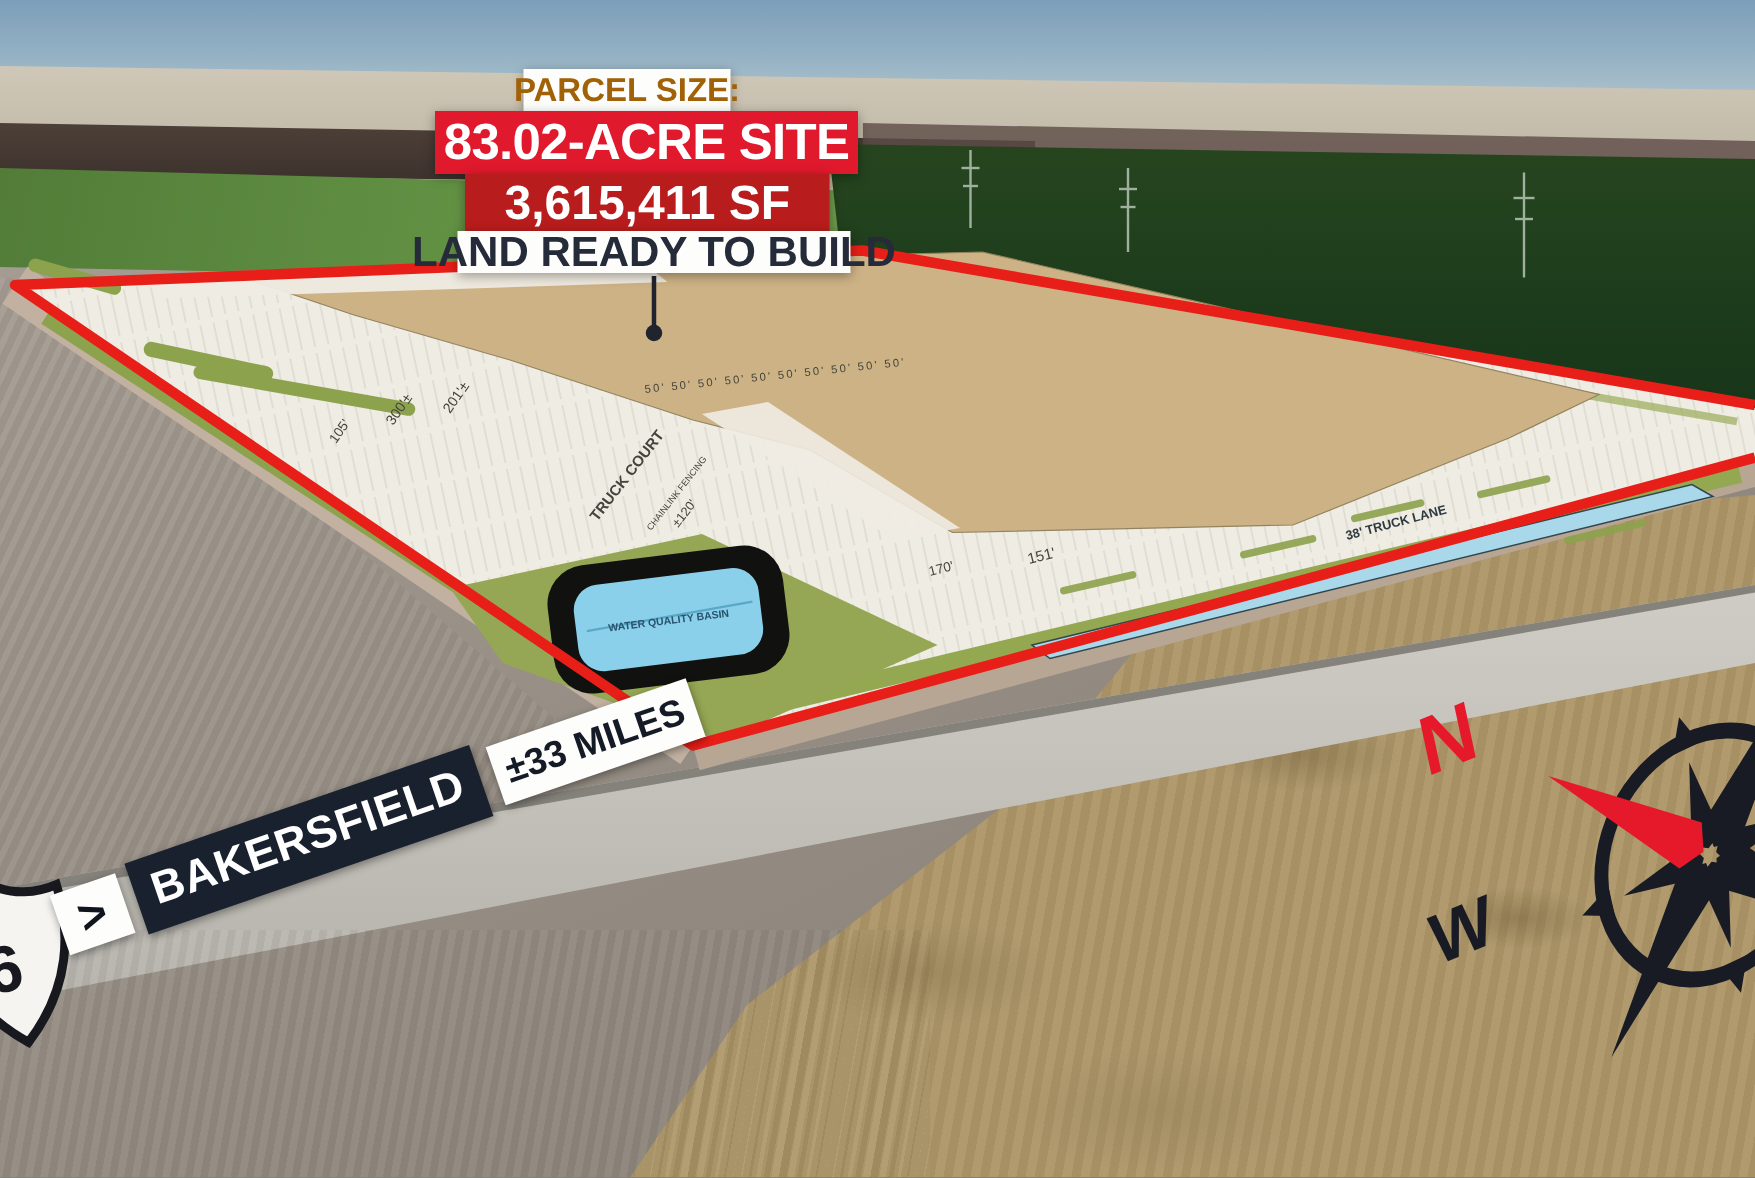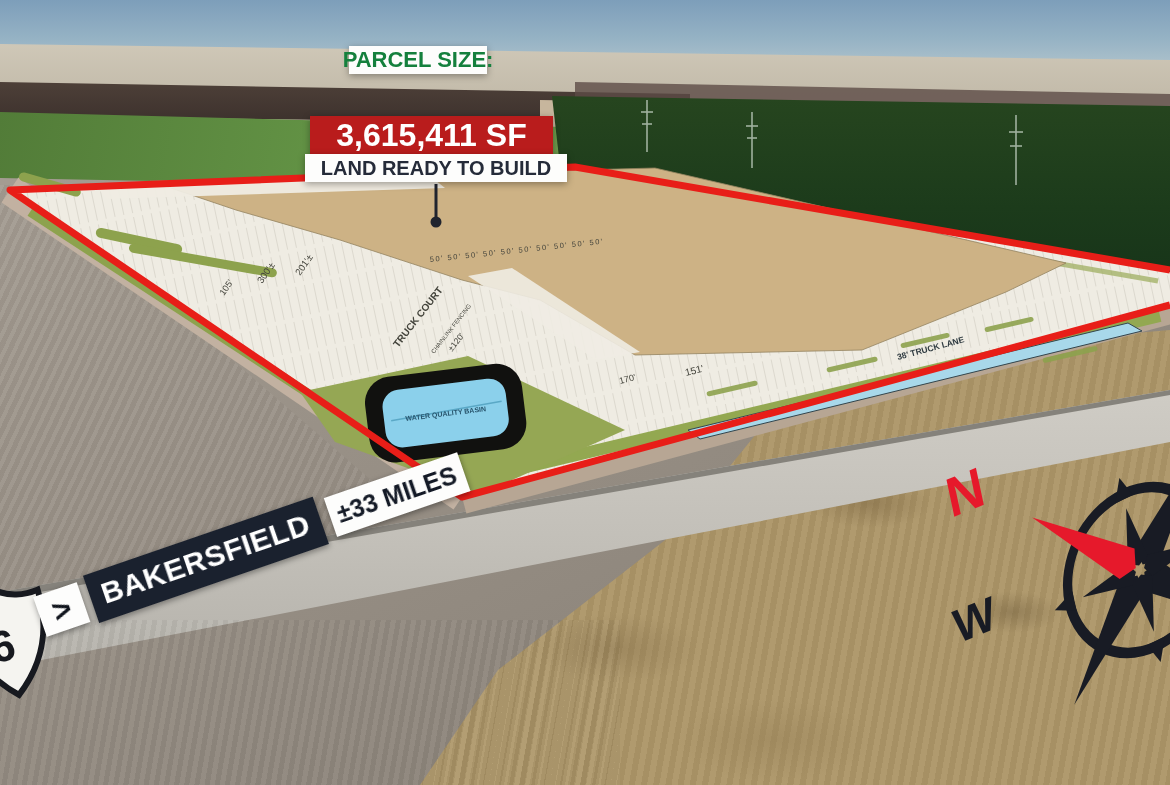--- a/index.html
+++ b/index.html
@@ -47,28 +47,28 @@
   .roadedge{left:0;top:380px;width:1170px;height:300px;background:#85827b;
     clip-path:polygon(0 212px,1170px 10px,1170px 15px,0 219px);}
   .furrows2{left:0;top:620px;width:620px;height:165px;opacity:.7;
     background:repeating-linear-gradient(100deg,rgba(0,0,0,.06) 0 5px,rgba(255,255,255,.05) 5px 10px);}
 
   .plan{left:0;top:0;}
 
   
   .co{display:flex;align-items:center;justify-content:center;
       box-shadow:0 2px 7px rgba(0,0,0,.35);white-space:nowrap;}
-  .co-h{left:349px;top:46px;width:138px;height:28px;background:#fdfdfc;color:#15803d;
+  .co-h{left:349px;top:46px;width:138px;height:28px;background:#fdfdfc;color:#a16207;
         font-size:22px;font-weight:700;}
   .co-red{left:290px;top:74px;width:282px;height:42px;background:#e0192d;color:#fff;
         font-size:34px;font-weight:800;letter-spacing:-.5px;}
   .co-navy{left:310px;top:116px;width:243px;height:38px;background:#b91c1c;color:#fff;
         font-size:32px;font-weight:800;}
   .co-sub{left:305px;top:154px;width:262px;height:28px;background:#fdfdfc;color:#252b39;
-        font-size:20px;font-weight:700;}
+        font-size:28px;font-weight:700;}
 
   
   .banner{left:40px;top:592px;display:flex;align-items:center;gap:8px;
           transform:rotate(-19deg);transform-origin:0 50%;}
   .banner>div{box-shadow:0 2px 6px rgba(0,0,0,.4);}
   .b-arrow{width:46px;height:42px;background:#fdfdfc;color:#10141c;font-size:32px;
            font-weight:800;display:flex;align-items:center;justify-content:center;}
   .b-city{background:#1a212e;color:#fff;font-size:30px;font-weight:800;
           padding:7px 12px 9px;letter-spacing:.5px;white-space:nowrap;}
   .b-miles{background:#fdfdfc;color:#141a26;font-size:25px;font-weight:800;
@@ -201,16 +201,17 @@
     <text x="44" y="76" text-anchor="middle" font-size="44" font-weight="800" fill="#17191f">6</text>
   </svg>
 
   <div class="abs banner">
     <div class="b-arrow">&gt;</div>
     <div class="b-city">BAKERSFIELD</div>
     <div class="b-miles">±33 MILES</div>
   </div>
 
   <div class="abs co co-h">PARCEL SIZE:</div>
+  <div class="abs co co-red">83.02-ACRE SITE</div>
   <div class="abs co co-navy">3,615,411 SF</div>
   <div class="abs co co-sub">LAND READY TO BUILD</div>
 
 </div>
 
 </body></html>

